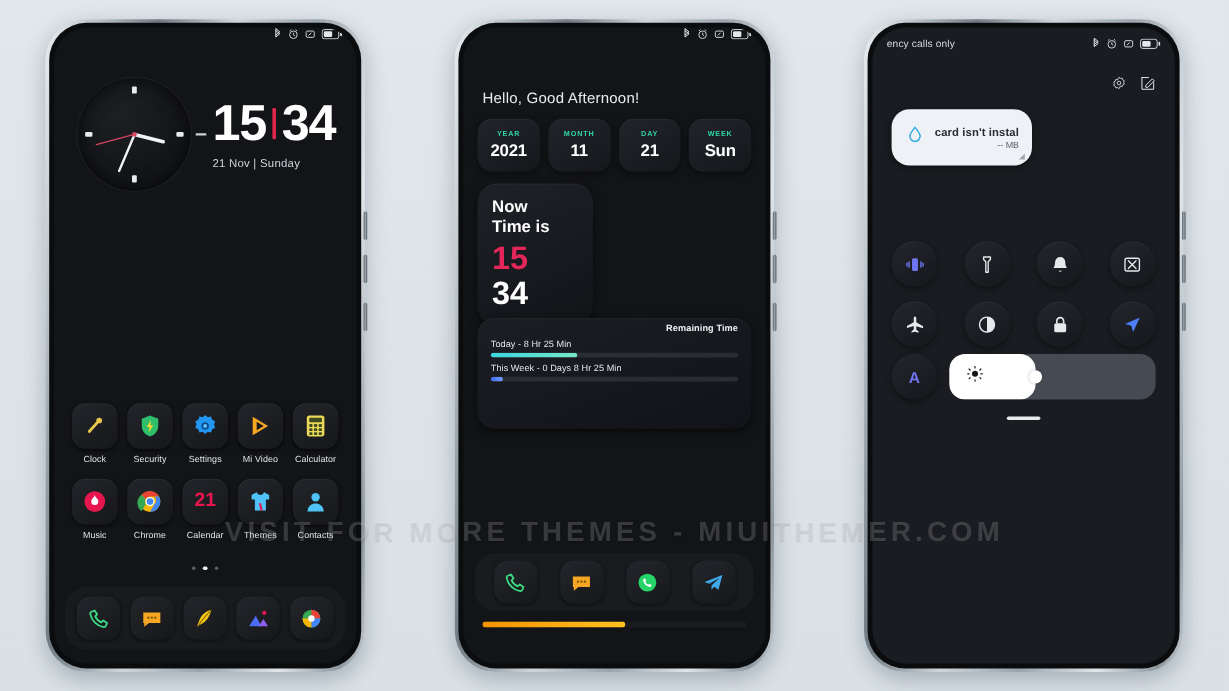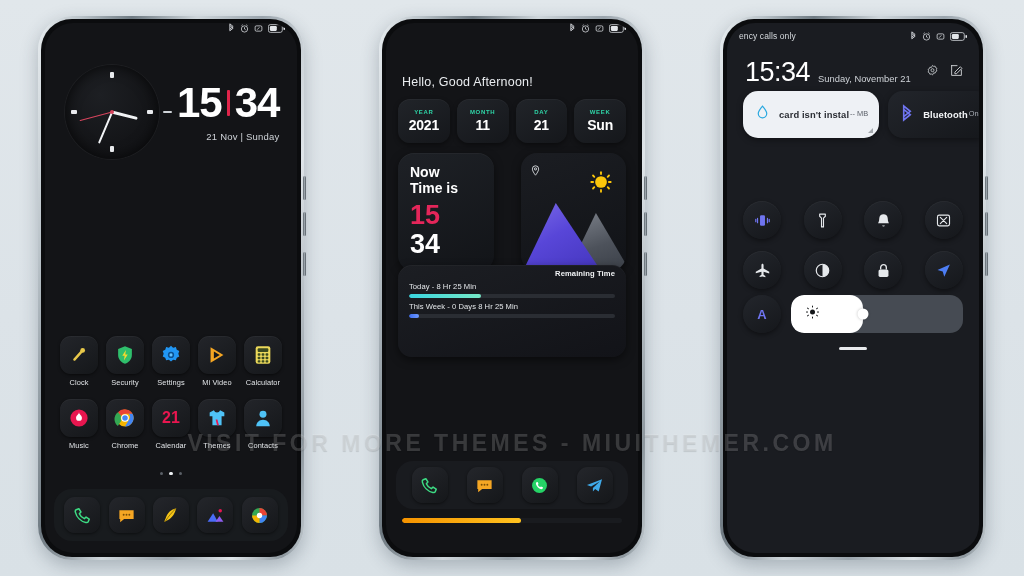--- a/index.html
+++ b/index.html
@@ -81,21 +81,21 @@
   .hand.min  { width: 2.2px; height: 34px; margin-left:-1.1px; margin-top:-34px; background:#f1f3f5; transform: rotate(203deg); }
   .hand.sec  { width: 1.2px; height: 33px; margin-left:-0.6px; margin-top:-33px; background:#d8455e; transform: rotate(255deg); }
   .pivot { position:absolute; left:50%; top:50%; width:4px; height:4px; margin:-2px 0 0 -2px; border-radius:50%; background:#d8455e; }
   .ls-dash { width: 9px; height: 2px; background:#cfd3d8; border-radius:1px; margin: 0 5px 0 4px; }
   .ls-digits {
     display: flex; align-items: baseline; color: #fff;
     font-size: 42px; font-weight: 700; letter-spacing: -1px;
     line-height: 1;
   }
   .ls-sep { width: 3px; height: 26px; background:#e0244a; margin: 0 5px; align-self: center; border-radius:1px; }
-  .ls-date { font-size: 9.5px; color: #cfd3d8; margin-top: 7px; letter-spacing:.2px;text-align:right; }
+  .ls-date { font-size: 9.5px; color: #cfd3d8; margin-top: 7px; letter-spacing:.2px; }
   .ls-right { display:flex; flex-direction:column; }
 
   
   .appgrid {
     position: absolute; left: 0; right: 0; bottom: 78px;
     display: flex; flex-direction: column; gap: 12px;
     padding: 0 11px;
   }
   .approw { display: flex; justify-content: space-between; }
   .app { width: 46px; display:flex; flex-direction:column; align-items:center; gap:4px; }
@@ -132,21 +132,21 @@
   }
   .datecard {
     flex:1; height:44px; border-radius:12px;
     background: linear-gradient(150deg,#212429,#15171b);
     display:flex; flex-direction:column; align-items:center; justify-content:center; gap:2px;
     box-shadow: 0 2px 5px rgba(0,0,0,.45), inset 0 1px 0 rgba(255,255,255,.035);
   }
   .dc-lab { font-size:6px; color:#2fd6a8; font-weight:700; letter-spacing:.7px; }
   .dc-val { font-size:14px; color:#fff; font-weight:700; letter-spacing:-.2px; }
 
-  .wrow { position:absolute; left:12px; right:12px; top:130px; display:flex; gap:27px; }
+  .wrow { position:absolute; left:12px; right:12px; top:130px; display:flex; gap:27px;flex-direction:column; }
   .wnow {
     width:96px; height:118px; border-radius:16px;
     background: linear-gradient(155deg,#1e2126,#121418);
     padding:11px 12px; box-shadow: 0 3px 8px rgba(0,0,0,.5), inset 0 1px 0 rgba(255,255,255,.035);
   }
   .wnow .l1, .wnow .l2 { font-size:14px; color:#fff; font-weight:700; line-height:1.15; }
   .wnow .h { font-size:27px; color:#e4265a; font-weight:800; line-height:1.05; margin-top:5px; }
   .wnow .m { font-size:27px; color:#fff; font-weight:800; line-height:1.05; }
   .wpic {
     flex:1; height:118px; border-radius:16px; position:relative; overflow:hidden;
@@ -195,21 +195,21 @@
   .cc-tiles { position:absolute; left:16px; right:16px; top:68px; display:grid;
     grid-template-columns: 1fr 1fr; gap:9px; }
   .tile {
     position:relative; height:47px; border-radius:15px;
     display:flex; align-items:center; gap:8px; padding:0 11px;
     box-shadow: 0 2px 6px rgba(0,0,0,.4);
   }
   .tile.dark { background: linear-gradient(150deg,#22252b,#15171b); }
   .tile.light { background: #eef1f5; }
   .tile.grey { background: #3a3e45; }
-  .tile .tx { display:flex; gap:1px; min-width:0; }
+  .tile .tx { display:flex; flex-direction:column; gap:1px; min-width:0;align-items:flex-end; }
   .tile .t1 { font-size:9.4px; font-weight:700; letter-spacing:.1px; white-space:nowrap; overflow:hidden; }
   .tile .t2 { font-size:7.4px; white-space:nowrap; overflow:hidden; }
   .tile.dark .t1 { color:#f2f4f6; } .tile.dark .t2 { color:#a8adb5; }
   .tile.light .t1 { color:#2a2d33; } .tile.light .t2 { color:#5b6069; }
   .tile.grey .t1 { color:#9ba0a8; } .tile.grey .t2 { color:#8b9098; }
   .tile .corner {
     position:absolute; right:6px; bottom:5px; width:0; height:0;
     border-left:5px solid transparent; border-bottom:5px solid rgba(255,255,255,.32);
   }
   .tile.light .corner { border-bottom-color: rgba(60,66,74,.42); }
@@ -633,24 +633,20 @@
                 <path d="M4.2 7.6l3-3.2" stroke="#e3e6ea" stroke-width="1"></path>
               </svg>
             <svg width="17" height="9" viewBox="0 0 22 11">
                 <rect x="0.5" y="0.5" width="18" height="10" rx="2.6" fill="none" stroke="#e3e6ea" stroke-width="1"></rect>
                 <rect x="2.4" y="2.4" width="9" height="6.2" rx="1.4" fill="#e3e6ea"></rect>
                 <rect x="20" y="3.4" width="2" height="4.2" rx="1" fill="#e3e6ea"></rect>
               </svg>
           </div>
         </div>
 
-        <div class="cc-time">
-          <div class="big">15:34</div>
-          <div class="sub">Sunday, November 21</div>
-        </div>
         <div class="cc-acts">
           <span>
             <svg width="13" height="13" viewBox="0 0 24 24">
                 <path d="M12 2.6l2.1 1.8 2.7-.5.9 2.6 2.4 1.3-.9 2.6.9 2.6-2.4 1.3-.9 2.6-2.7-.5L12 20.2l-2.1-1.8-2.7.5-.9-2.6-2.4-1.3.9-2.6-.9-2.6 2.4-1.3.9-2.6 2.7.5z" fill="none" stroke="#e6e9ec" stroke-width="1.3"></path>
                 <circle cx="12" cy="11.4" r="2.8" fill="none" stroke="#e6e9ec" stroke-width="1.3"></circle>
               </svg>
           </span>
           <span>
             <svg width="13" height="13" viewBox="0 0 24 24">
                 <path d="M3 3h10M3 3v18h18V11" fill="none" stroke="#e6e9ec" stroke-width="1.5" stroke-linecap="round"></path>
@@ -666,32 +662,20 @@
                   <path d="M12 3s6 7 6 10.5a6 6 0 11-12 0C6 10 12 3 12 3z" fill="none" stroke="#29a8e0" stroke-width="1.7"></path>
                 </svg>
             </span>
             <span class="tx">
               <span class="t1">card isn't instal</span>
               <span class="t2">-- MB</span>
             </span>
             <i class="corner"></i>
           </div>
 
-          <div class="tile dark">
-            <span>
-              <svg width="16" height="18" viewBox="0 0 16 22">
-                  <path d="M4 6.5l8 6.5-8 6.5V2.5l8 6.5L4 15.5" fill="none" stroke="#6f74f0" stroke-width="2"></path>
-                </svg>
-            </span>
-            <span class="tx">
-              <span class="t1">Bluetooth</span>
-              <span class="t2">On</span>
-            </span>
-            <i class="corner"></i>
-          </div>
 
 
         </div>
 
         <div class="cc-circles">
           <div class="circ-row">
             <div class="circ">
               <svg width="17" height="17" viewBox="0 0 24 24">
                   <rect x="8.5" y="4.5" width="7" height="15" rx="1.8" fill="#6f74f0"></rect>
                   <path d="M5 9v6M2.5 10.4v3.2M19 9v6M21.5 10.4v3.2" stroke="#6f74f0" stroke-width="1.7" stroke-linecap="round"></path>

